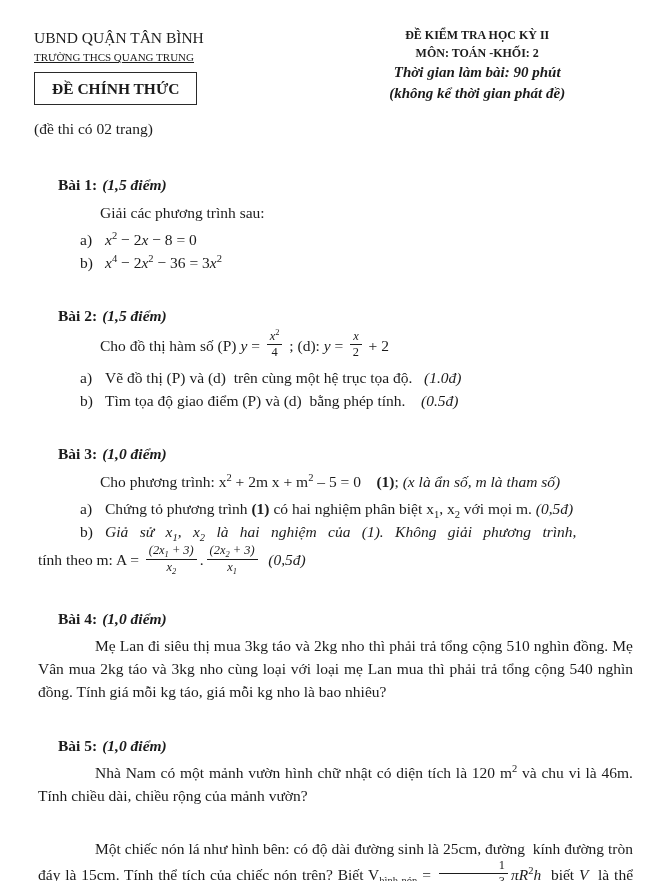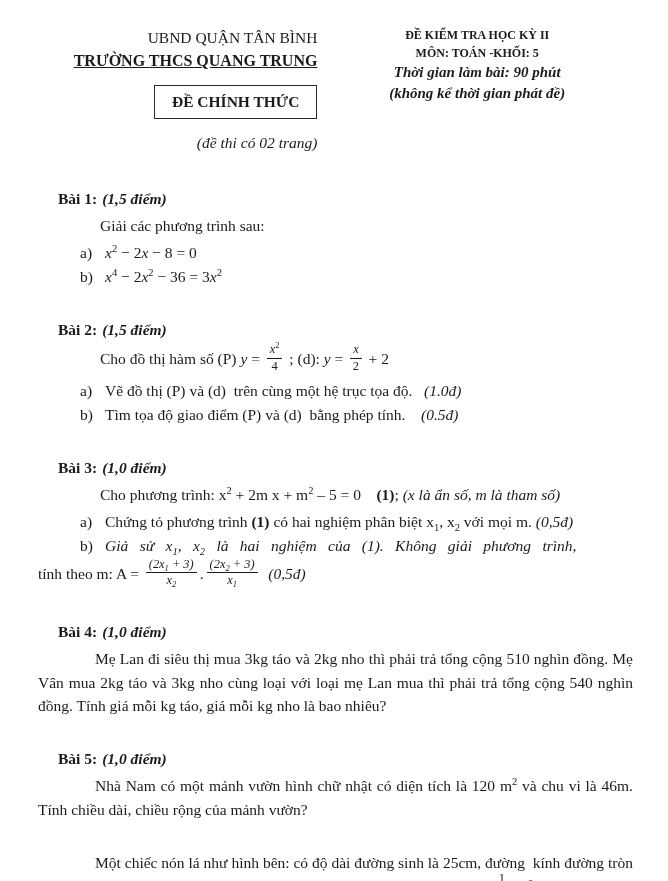--- a/index.html
+++ b/index.html
@@ -5,26 +5,26 @@
   html,body{margin:0;padding:0;background:#ffffff;}
   .page{
     width:668px;height:881px;box-sizing:border-box;
     background:#ffffff;color:#1b1b1b;
     font-family:"Liberation Serif","DejaVu Serif",serif;
     font-size:15.5px;line-height:1.5;
     padding:26px 31px 20px 34px;overflow:hidden;
   }
   
   .header{display:flex;margin-bottom:33px;}
-  .header-left{width:47%;text-align:right;}
+  .header-left{width:47%;text-align:left;}
   .header-right{width:53%;text-align:center;}
   .org1{font-size:15.5px;}
-  .org2{font-size:16px;font-weight:bold;text-decoration:underline;}
-  .exam-box{display:inline-block;border:1.5px solid #2a2a2a;padding:4px 17px;margin-top:12px;font-weight:bold;}
-  .pages-note{font-style:italic;margin-top:12px;}
+  .org2{font-size:11px;font-weight:normal;text-decoration:underline;}
+  .exam-box{display:inline-block;border:1.5px solid #2a2a2a;padding:4px 17px;margin-top:6px;font-weight:bold;}
+  .pages-note{margin-top:12px;}
   .r-title{font-size:12px;font-weight:bold;line-height:1.5;}
   .r-sub{font-size:15px;font-weight:bold;font-style:italic;line-height:1.42;}
   
   section{margin-bottom:30px;}
   p{margin:4px;}
   .sec-h{font-weight:bold;margin-left:24px;}
   .sec-h .pts{font-style:italic;margin-left:5px;}
   .intro{margin-left:66px;}
   .item{display:flex;margin-left:46px;}
   .item .mk{flex:none;width:25px;}
@@ -49,21 +49,21 @@
     <div class="header-left">
       <div class="org1">UBND QUẬN TÂN BÌNH</div>
       <div class="org2">TRƯỜNG THCS QUANG TRUNG</div>
       <div>
         <span class="exam-box">ĐỀ CHÍNH THỨC</span>
       </div>
       <div class="pages-note">(đề thi có 02 trang)</div>
     </div>
     <div class="header-right">
       <div class="r-title">ĐỀ KIỂM TRA HỌC KỲ II</div>
-      <div class="r-title">MÔN: TOÁN -KHỐI: 5</div>
+      <div class="r-title">MÔN: TOÁN -KHỐI: 2</div>
       <div class="r-sub">Thời gian làm bài: 90 phút</div>
       <div class="r-sub">(không kể thời gian phát đề)</div>
     </div>
   </header>
 
   <main>
 
     <section>
       <p class="sec-h"><span class="lbl">Bài 1:</span><span class="pts">(1,5 điểm)</span></p>
       <p class="intro">Giải các phương trình sau:</p>

